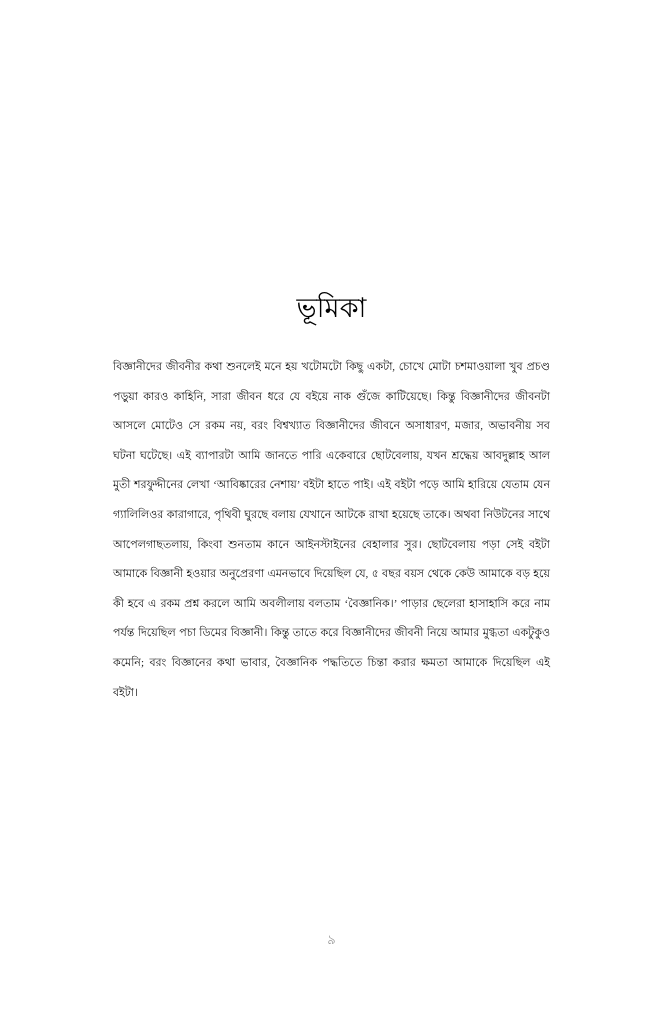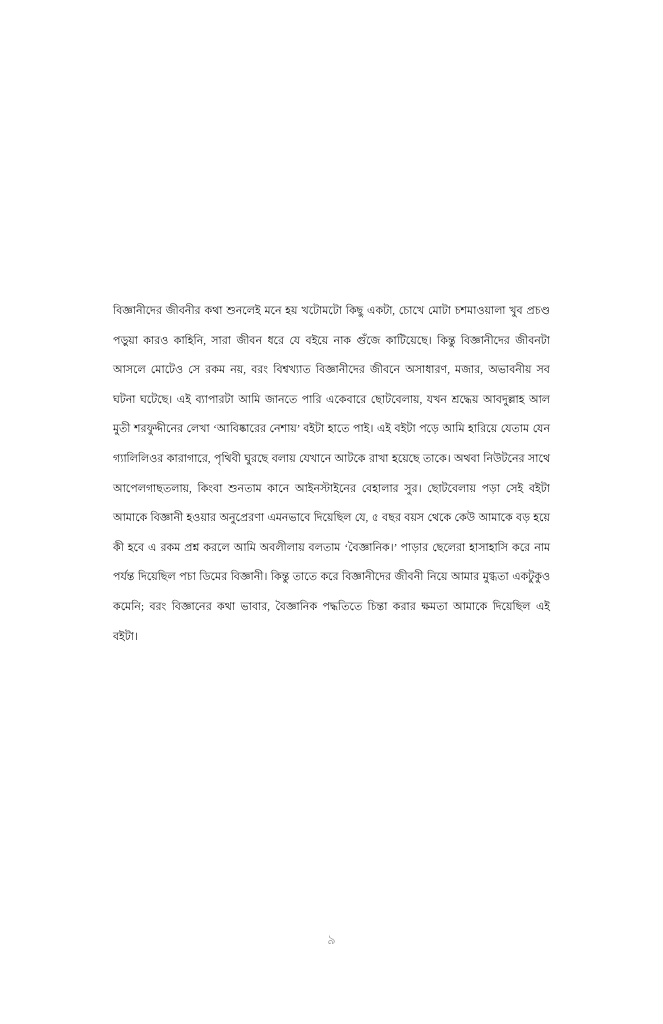--- a/index.html
+++ b/index.html
@@ -57,19 +57,20 @@
     line-height: 16px;
     color: #9a9a9a;
   }
 </style>
 </head>
 <body>
 
 <div class="page">
 
   <div class="content-block">
+    <h1 class="chapter-title">ভূমিকা</h1>
 
     <p class="body-text">বিজ্ঞানীদের জীবনীর কথা শুনলেই মনে হয় খটোমটো কিছু একটা, চোখে মোটা চশমাওয়ালা খুব প্রচণ্ড পড়ুয়া কারও কাহিনি, সারা জীবন ধরে যে বইয়ে নাক গুঁজে কাটিয়েছে। কিন্তু বিজ্ঞানীদের জীবনটা আসলে মোটেও সে রকম নয়, বরং বিশ্বখ্যাত বিজ্ঞানীদের জীবনে অসাধারণ, মজার, অভাবনীয় সব ঘটনা ঘটেছে। এই ব্যাপারটা আমি জানতে পারি একেবারে ছোটবেলায়, যখন শ্রদ্ধেয় আবদুল্লাহ আল মুতী শরফুদ্দীনের লেখা ‘আবিষ্কারের নেশায়’ বইটা হাতে পাই। এই বইটা পড়ে আমি হারিয়ে যেতাম যেন গ্যালিলিওর কারাগারে, পৃথিবী ঘুরছে বলায় যেখানে আটকে রাখা হয়েছে তাকে। অথবা নিউটনের সাথে আপেলগাছতলায়, কিংবা শুনতাম কানে আইনস্টাইনের বেহালার সুর। ছোটবেলায় পড়া সেই বইটা আমাকে বিজ্ঞানী হওয়ার অনুপ্রেরণা এমনভাবে দিয়েছিল যে, ৫ বছর বয়স থেকে কেউ আমাকে বড় হয়ে কী হবে এ রকম প্রশ্ন করলে আমি অবলীলায় বলতাম ‘বৈজ্ঞানিক।’ পাড়ার ছেলেরা হাসাহাসি করে নাম পর্যন্ত দিয়েছিল পচা ডিমের বিজ্ঞানী। কিন্তু তাতে করে বিজ্ঞানীদের জীবনী নিয়ে আমার মুগ্ধতা একটুকুও কমেনি; বরং বিজ্ঞানের কথা ভাবার, বৈজ্ঞানিক পদ্ধতিতে চিন্তা করার ক্ষমতা আমাকে দিয়েছিল এই বইটা।</p>
   </div>
 
   <div class="page-number">৯</div>
 
 </div>
 
 </body></html>

